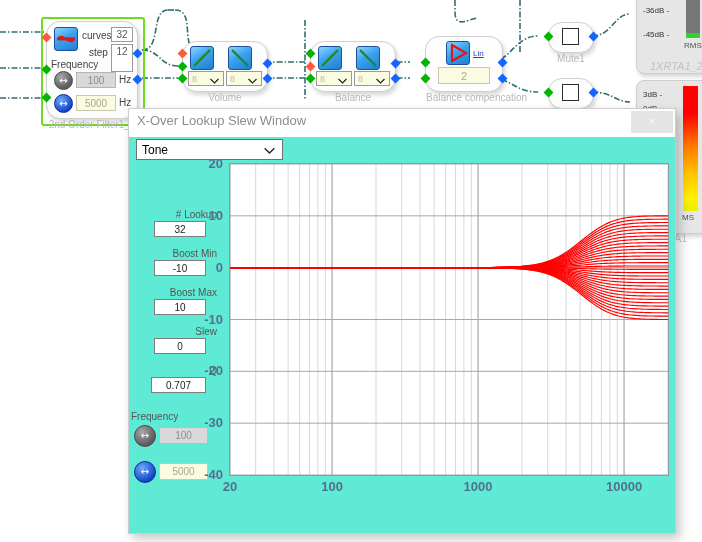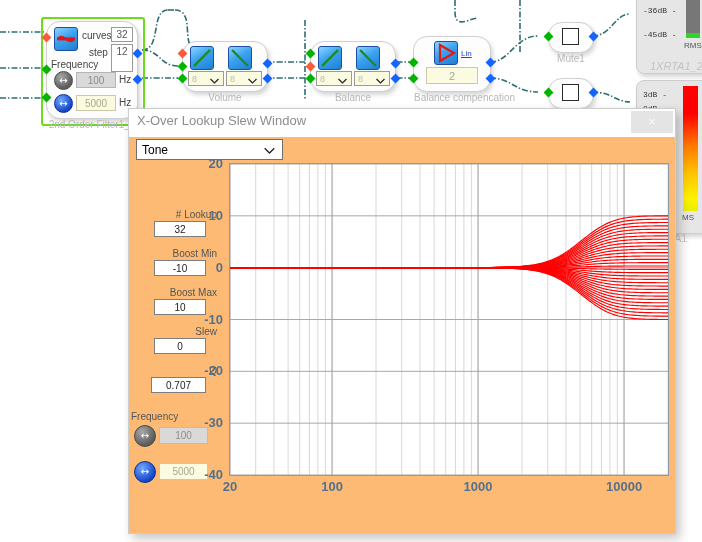--- a/index.html
+++ b/index.html
@@ -65,28 +65,28 @@
   .knob .arr{
     position:absolute;left:50%;top:50%;transform:translate(-50%,-50%);
     color:#fff;font-size:10px;line-height:1;font-family:"DejaVu Sans",sans-serif;
   }
 
   
   .meterpanel{
     position:absolute;background:#e6e6e6;border:1px solid #cdcdcd;border-radius:8px;
     box-shadow:2px 3px 4px rgba(0,0,0,.16);overflow:hidden;
   }
-  .mtick{position:absolute;font-size:8px;color:#333;white-space:nowrap;font-family:Liberation Mono, monospace;}
+  .mtick{position:absolute;font-size:8px;color:#333;white-space:nowrap;}
   .mbar{position:absolute;}
   .mcap{position:absolute;font-size:8px;color:#555;}
 
   
   #dialog{
     position:absolute;left:128px;top:108px;width:546px;height:424px;
-    background:#fdba74;border:1px solid #cdcdcd;
+    background:#5eead4;border:1px solid #cdcdcd;
     box-shadow:4px 5px 10px rgba(0,0,0,.22);
   }
   #dlg-titlebar{
     position:absolute;left:0;top:0;right:0;height:28px;background:#ffffff;
   }
   #dlg-title{
     position:absolute;left:8px;top:4px;font-size:13px;color:#8d8d8d;
     font-family:"Liberation Sans",sans-serif;
   }
   #dlg-close{
@@ -238,21 +238,21 @@
           </svg></span>
     </div>
     <div class="node-label">Balance</div>
     <span class="port g" style="left:-4px;top:8px;"></span>
     <span class="port r" style="left:-4px;top:21px;"></span>
     <span class="port g" style="left:-4px;top:33px;"></span>
     <span class="port b" style="right:-4px;top:18px;"></span>
     <span class="port b" style="right:-4px;top:33px;"></span>
   </div>
 
-  <div class="node" style="left:413px;top:36px;width:76px;height:54px;">
+  <div class="node" style="left:425px;top:36px;width:76px;height:54px;">
     <div class="tile" style="position:absolute;left:20px;top:4px;">
       <svg width="22" height="22" viewBox="0 0 22 22">
           <polygon points="5,3 19,11 5,19" fill="none" stroke="#e01818" stroke-width="2.2"></polygon>
         </svg>
     </div>
     <span class="nlabel" style="left:47px;top:12px;font-size:8px;color:#2244cc;text-decoration:underline;">Lin</span>
     <div class="numbox yellow" style="position:absolute;left:12px;top:30px;width:52px;height:17px;line-height:16px;font-size:11px;">2</div>
     <div class="node-label">Balance compencation</div>
     <span class="port g" style="left:-4px;top:22px;"></span>
     <span class="port g" style="left:-4px;top:38px;"></span>

